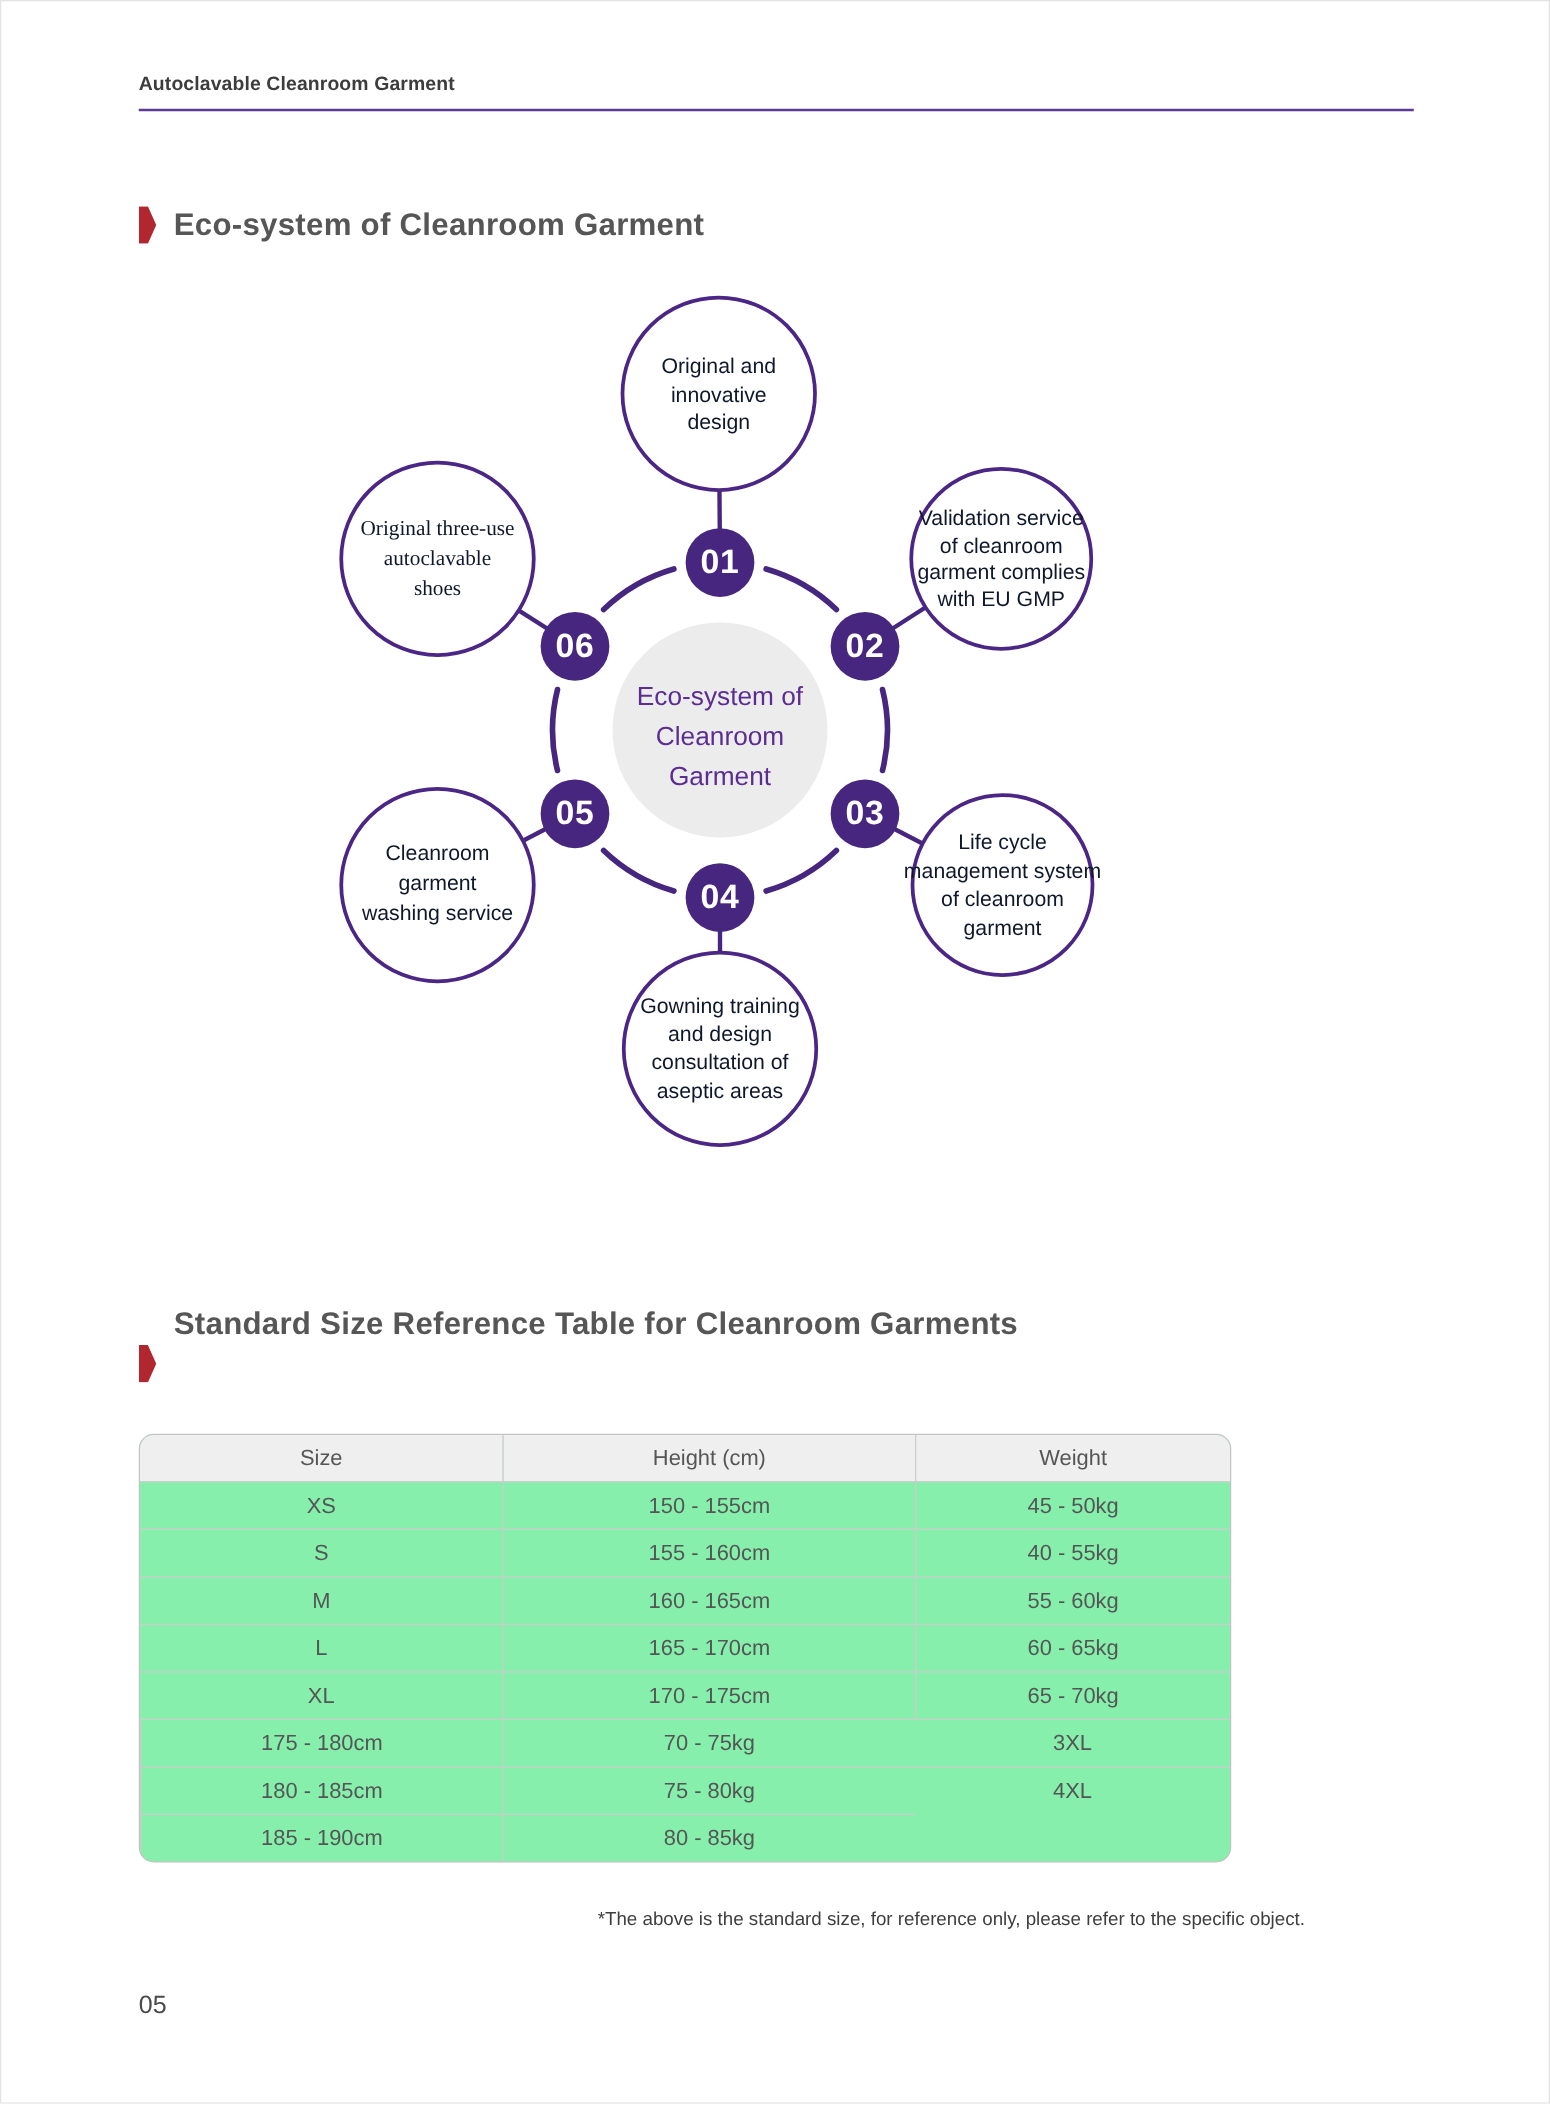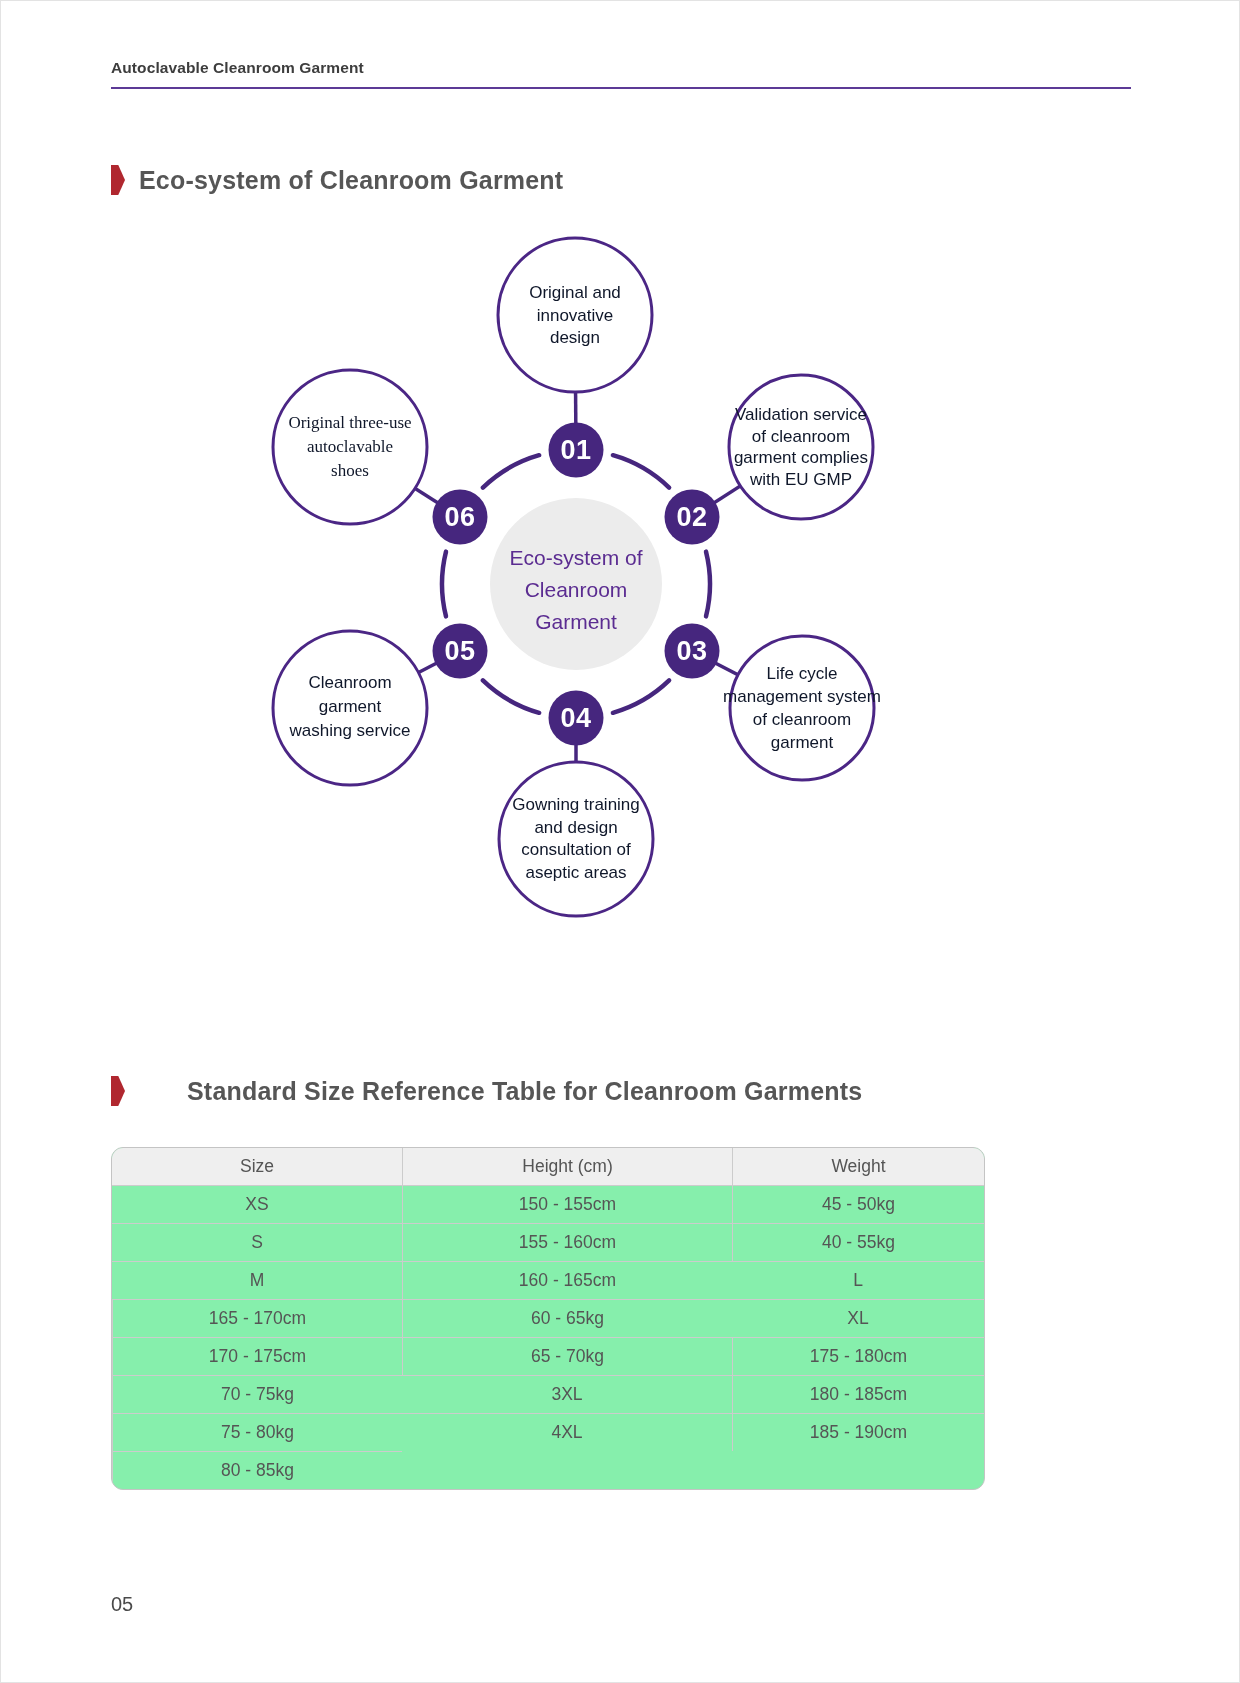--- a/index.html
+++ b/index.html
@@ -34,21 +34,21 @@
   .section-marker{
     position:absolute;width:14px;height:30px;background:var(--red);
     clip-path:polygon(0 0,52% 0,100% 50%,52% 100%,0 100%);
   }
   .section-title{
     position:absolute;font-size:25px;font-weight:bold;color:#565656;letter-spacing:.2px;
   }
   .marker-1{left:110px;top:164px;}
   .title-1{left:138px;top:165px;}
   .marker-2{left:110px;top:1075px;}
-  .title-2{left:138px;top:1076px;margin-left:48px;}
+  .title-2{left:138px;top:1044px;}
   
   .diagram-svg{position:absolute;left:185px;top:225px;width:780px;height:715px;}
   .node{
     position:absolute;width:55px;height:55px;border-radius:50%;
     background:var(--purple);color:#fff;font-weight:bold;font-size:27px;
     display:flex;align-items:center;justify-content:center;
     transform:translate(-50%,-50%);letter-spacing:.5px;
   }
   .node-01{left:575px;top:449px;}
   .node-02{left:691px;top:516px;}
@@ -183,20 +183,21 @@
     <div class="td">XS</div>
     <div class="td col-b">150 - 155cm</div>
     <div class="td col-b">45 - 50kg</div>
 
     <div class="td">S</div>
     <div class="td col-b">155 - 160cm</div>
     <div class="td col-b">40 - 55kg</div>
 
     <div class="td">M</div>
     <div class="td col-b">160 - 165cm</div>
+    <div class="td col-b">55 - 60kg</div>
 
     <div class="td">L</div>
     <div class="td col-b">165 - 170cm</div>
     <div class="td col-b">60 - 65kg</div>
 
     <div class="td">XL</div>
     <div class="td col-b">170 - 175cm</div>
     <div class="td col-b">65 - 70kg</div>
 
     <div class="td col-b">175 - 180cm</div>
@@ -204,16 +205,17 @@
 
     <div class="td">3XL</div>
     <div class="td col-b">180 - 185cm</div>
     <div class="td col-b">75 - 80kg</div>
 
     <div class="td">4XL</div>
     <div class="td col-b">185 - 190cm</div>
     <div class="td col-b">80 - 85kg</div>
   </div>
 
+  <div class="footnote">*The above is the standard size, for reference only, please refer to the specific object.</div>
 
   <div class="page-number">05</div>
 
 </div>
 
 </body></html>

